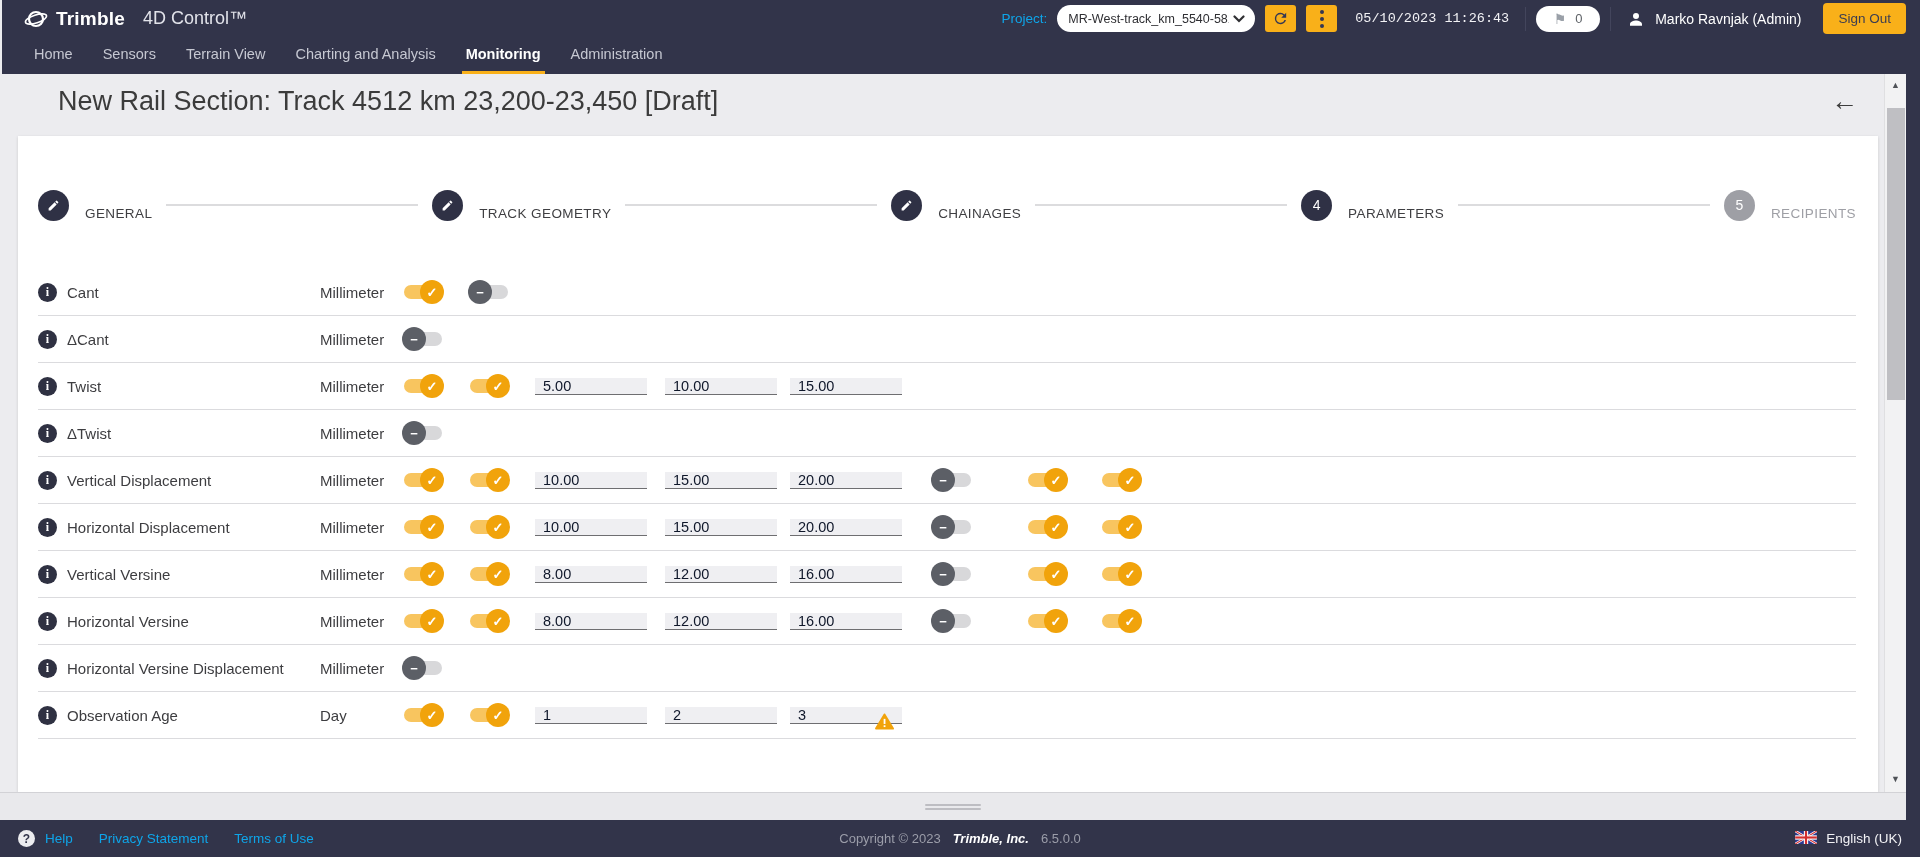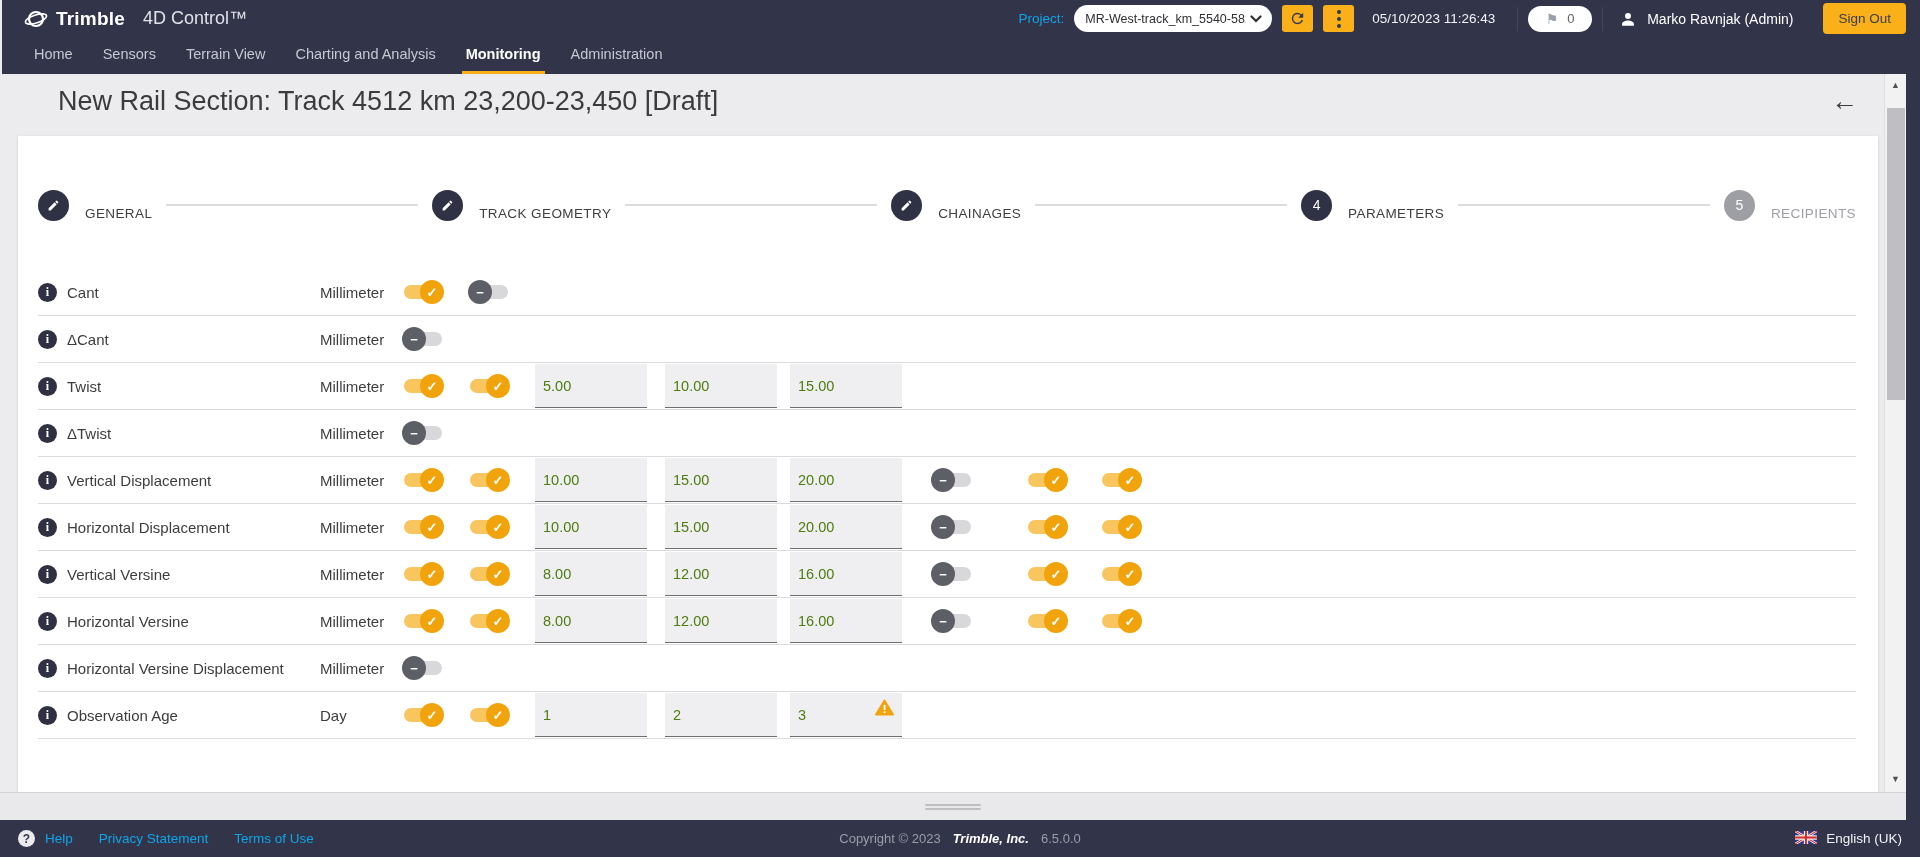--- a/index.html
+++ b/index.html
@@ -14,28 +14,28 @@
   .brand-name { color:#fff; font-weight:bold; font-size:19px; letter-spacing:.2px; }
   .product { color:#E2E3EA; font-size:18px; margin-left:10px; }
   .tb-right { display:flex; align-items:center; gap:10px; }
   .proj-label { color:#0ea5e9; font-size:13.5px; }
   .proj-select { background:#fff; border-radius:14px; height:27px; width:198px; display:flex; align-items:center; justify-content:space-between; padding:0 10px 0 11px; cursor:pointer; }
   .proj-select > span:first-child { font-size:12.5px; color:#2F2F33; white-space:nowrap; overflow:hidden; }
   .chev { display:inline-flex; margin-left:4px; flex:none; }
   .yb { background:#F9B019; border:none; border-radius:3px; width:31px; height:27px; display:inline-flex; align-items:center; justify-content:center; cursor:pointer; }
   .dots { display:flex; flex-direction:column; gap:3px; }
   .dots i { width:4px; height:4px; border-radius:50%; background:#343753; }
-  .datetime { color:#F2F2F5; font-size:13.5px; margin:0 12px 0 8px; white-space:nowrap; }
+  .datetime { color:#F2F2F5; font-size:13.5px; margin:0 6px 0 8px; white-space:nowrap;font-family:Liberation Mono, monospace; }
   .vsep { width:1px; height:24px; background:#43455C; }
   .flag-pill { background:#fff; border-radius:13px; height:26px; min-width:64px; display:flex; align-items:center; justify-content:center; gap:9px; cursor:pointer; padding:0 12px; }
   .flag-ic { color:#9AA0A8; font-size:14px; line-height:1; }
   .flag-pill span:last-child { color:#5F6368; font-size:13px; }
   .user-ic { display:inline-flex; margin-left:6px; }
   .user-name { color:#fff; font-size:14px; white-space:nowrap; }
-  .signout { background:#F9B019; color:#3B3D52; border:none; border-radius:4px; font-size:13.5px; font-family:inherit; padding:8px 15px; margin-left:20px; cursor:pointer; }
+  .signout { background:#F9B019; color:#3B3D52; border:none; border-radius:4px; font-size:13.5px; font-family:inherit; padding:8px 15px; margin-left:12px; cursor:pointer; }
 
   .tb-row2 { height:37px; display:flex; align-items:stretch; gap:22px; padding-left:28px; }
   .nav-item { display:flex; align-items:center; color:#C6C8D2; font-size:14.5px; padding:0 4px; border-bottom:3px solid transparent; cursor:pointer; }
   .nav-item.active { color:#fff; font-weight:bold; border-bottom-color:#F9B019; }
 
   
   .page { position:absolute; top:74px; left:0; width:1906px; height:746px; background:#ECECEF; }
   .title-row { height:62px; display:flex; align-items:center; justify-content:space-between; padding:2px 48px 10px 28px;margin-left:30px; }
   .title-row h1 { font-size:27px; font-weight:400; color:#3B3B3B; }
   .back { font-size:27px; color:#3D3D3D; cursor:pointer; line-height:1; }
@@ -66,21 +66,21 @@
   
   .tg { position:relative; width:42px; height:24px; display:inline-block; cursor:pointer; flex:none; }
   .tg-track { position:absolute; left:2px; top:5px; width:38px; height:14px; border-radius:7px; }
   .tg-thumb { position:absolute; top:0; width:24px; height:24px; border-radius:50%; color:#fff; display:flex; align-items:center; justify-content:center; font-size:13px; font-weight:bold; }
   .tg.on  .tg-track { background:#F8C55F; }
   .tg.on  .tg-thumb { right:0; background:#F1A30B; }
   .tg.off .tg-track { background:#D8D8DA; }
   .tg.off .tg-thumb { left:0; background:#5C5F66; }
 
   .input-wrap { position:relative; display:inline-flex; }
-  .cell-input { width:112px; height:44px; background:#EFEFF2; border:none; border-bottom:1px solid #6E6E71; font-size:14.5px; color:#4d7c0f; padding:0 8px; font-family:inherit; }
+  .cell-input { width:112px; height:17px; background:#EFEFF2; border:none; border-bottom:1px solid #6E6E71; font-size:14.5px; color:#0f172a; padding:0 8px; font-family:inherit; }
   .warn-badge { position:absolute; right:8px; top:6px; display:inline-flex; }
 
   
   .bottom-strip { height:28px; margin-top:0; background:#E9E9EC; border-top:1px solid #D2D2D6; display:flex; align-items:center; justify-content:center; }
   .hscroll-handle { display:flex; flex-direction:column; gap:2px; cursor:grab; }
   .hscroll-handle i { display:block; width:56px; height:2px; background:#BDBDC2; border-radius:1px; }
 
   
   .vscrollbar { position:absolute; top:74px; right:14px; width:22px; height:718px; background:#F2F2F3; border-left:1px solid #DFDFE1; z-index:4; }
   .sb-arrow { position:absolute; left:0; width:100%; text-align:center; font-size:9px; color:#4F5257; cursor:pointer; }

